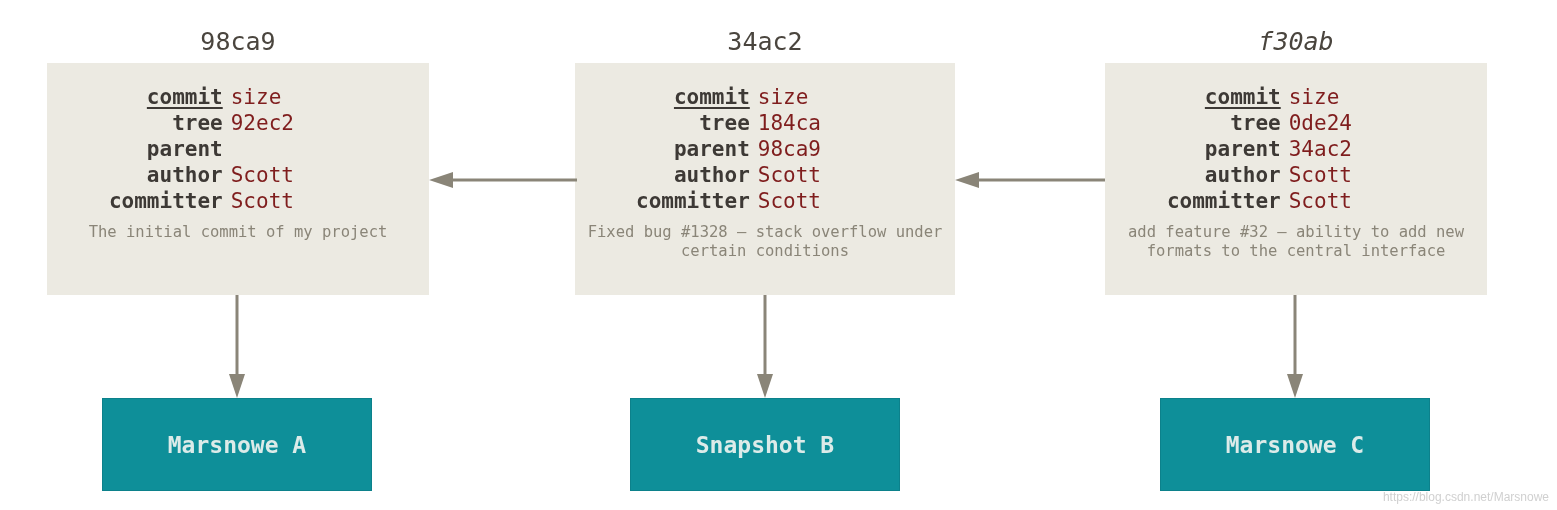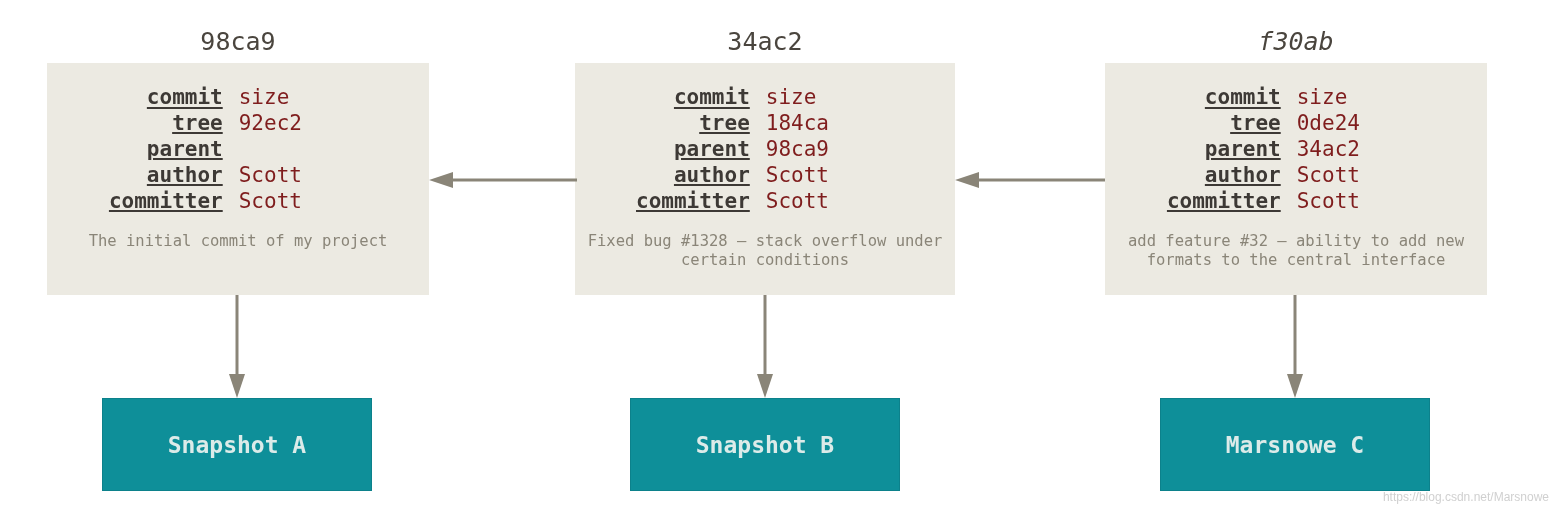--- a/index.html
+++ b/index.html
@@ -18,39 +18,38 @@
   }
   .commit-card{
     position:absolute;top:63px;height:232px;
     background:#eceae2;
     box-sizing:border-box;
     padding-top:21px;
   }
   .row{
     display:flex;
     font-size:21px;line-height:26px;
-    gap:16px;
+    gap:8px;
   }
   .row .lbl{
     flex:0 0 46%;
     text-align:right;
     font-weight:bold;
     color:#3d3935;
     white-space:pre;
-    text-decoration:underline;
   }
   .row .lbl.u{ text-decoration:underline; text-decoration-thickness:2px; text-underline-offset:3px;}
   .row .val{
     flex:1;
     text-align:left;
     color:#7f1d1d;
     white-space:pre;
   }
   .msg{
-    margin-top:18px;
+    margin-top:9px;
     padding:0 12px;
     text-align:center;
     font-size:15.5px;line-height:19px;
     color:#8a8578;
   }
   .snapshot{
     position:absolute;top:398px;height:93px;width:270px;
     background:#0e8f99;
     border:1px solid #0c818b;
     box-sizing:border-box;
@@ -164,21 +163,21 @@
   <svg class="arrow" style="left:754px;top:295px;" width="22" height="103">
     <line x1="11" y1="0" x2="11" y2="85" stroke="#8a8578" stroke-width="3"></line>
     <polygon points="11,103 3,79 19,79" fill="#8a8578"></polygon>
   </svg>
   <svg class="arrow" style="left:1284px;top:295px;" width="22" height="103">
     <line x1="11" y1="0" x2="11" y2="85" stroke="#8a8578" stroke-width="3"></line>
     <polygon points="11,103 3,79 19,79" fill="#8a8578"></polygon>
   </svg>
 
   <div class="snapshot" style="left:102px;">
-    <span>Snapshot A</span>
+    <span>Marsnowe A</span>
   </div>
   <div class="snapshot" style="left:630px;">
     <span>Snapshot B</span>
   </div>
   <div class="snapshot" style="left:1160px;">
     <span>Marsnowe C</span>
   </div>
 
   <div class="watermark">https://blog.csdn.net/Marsnowe</div>
 

